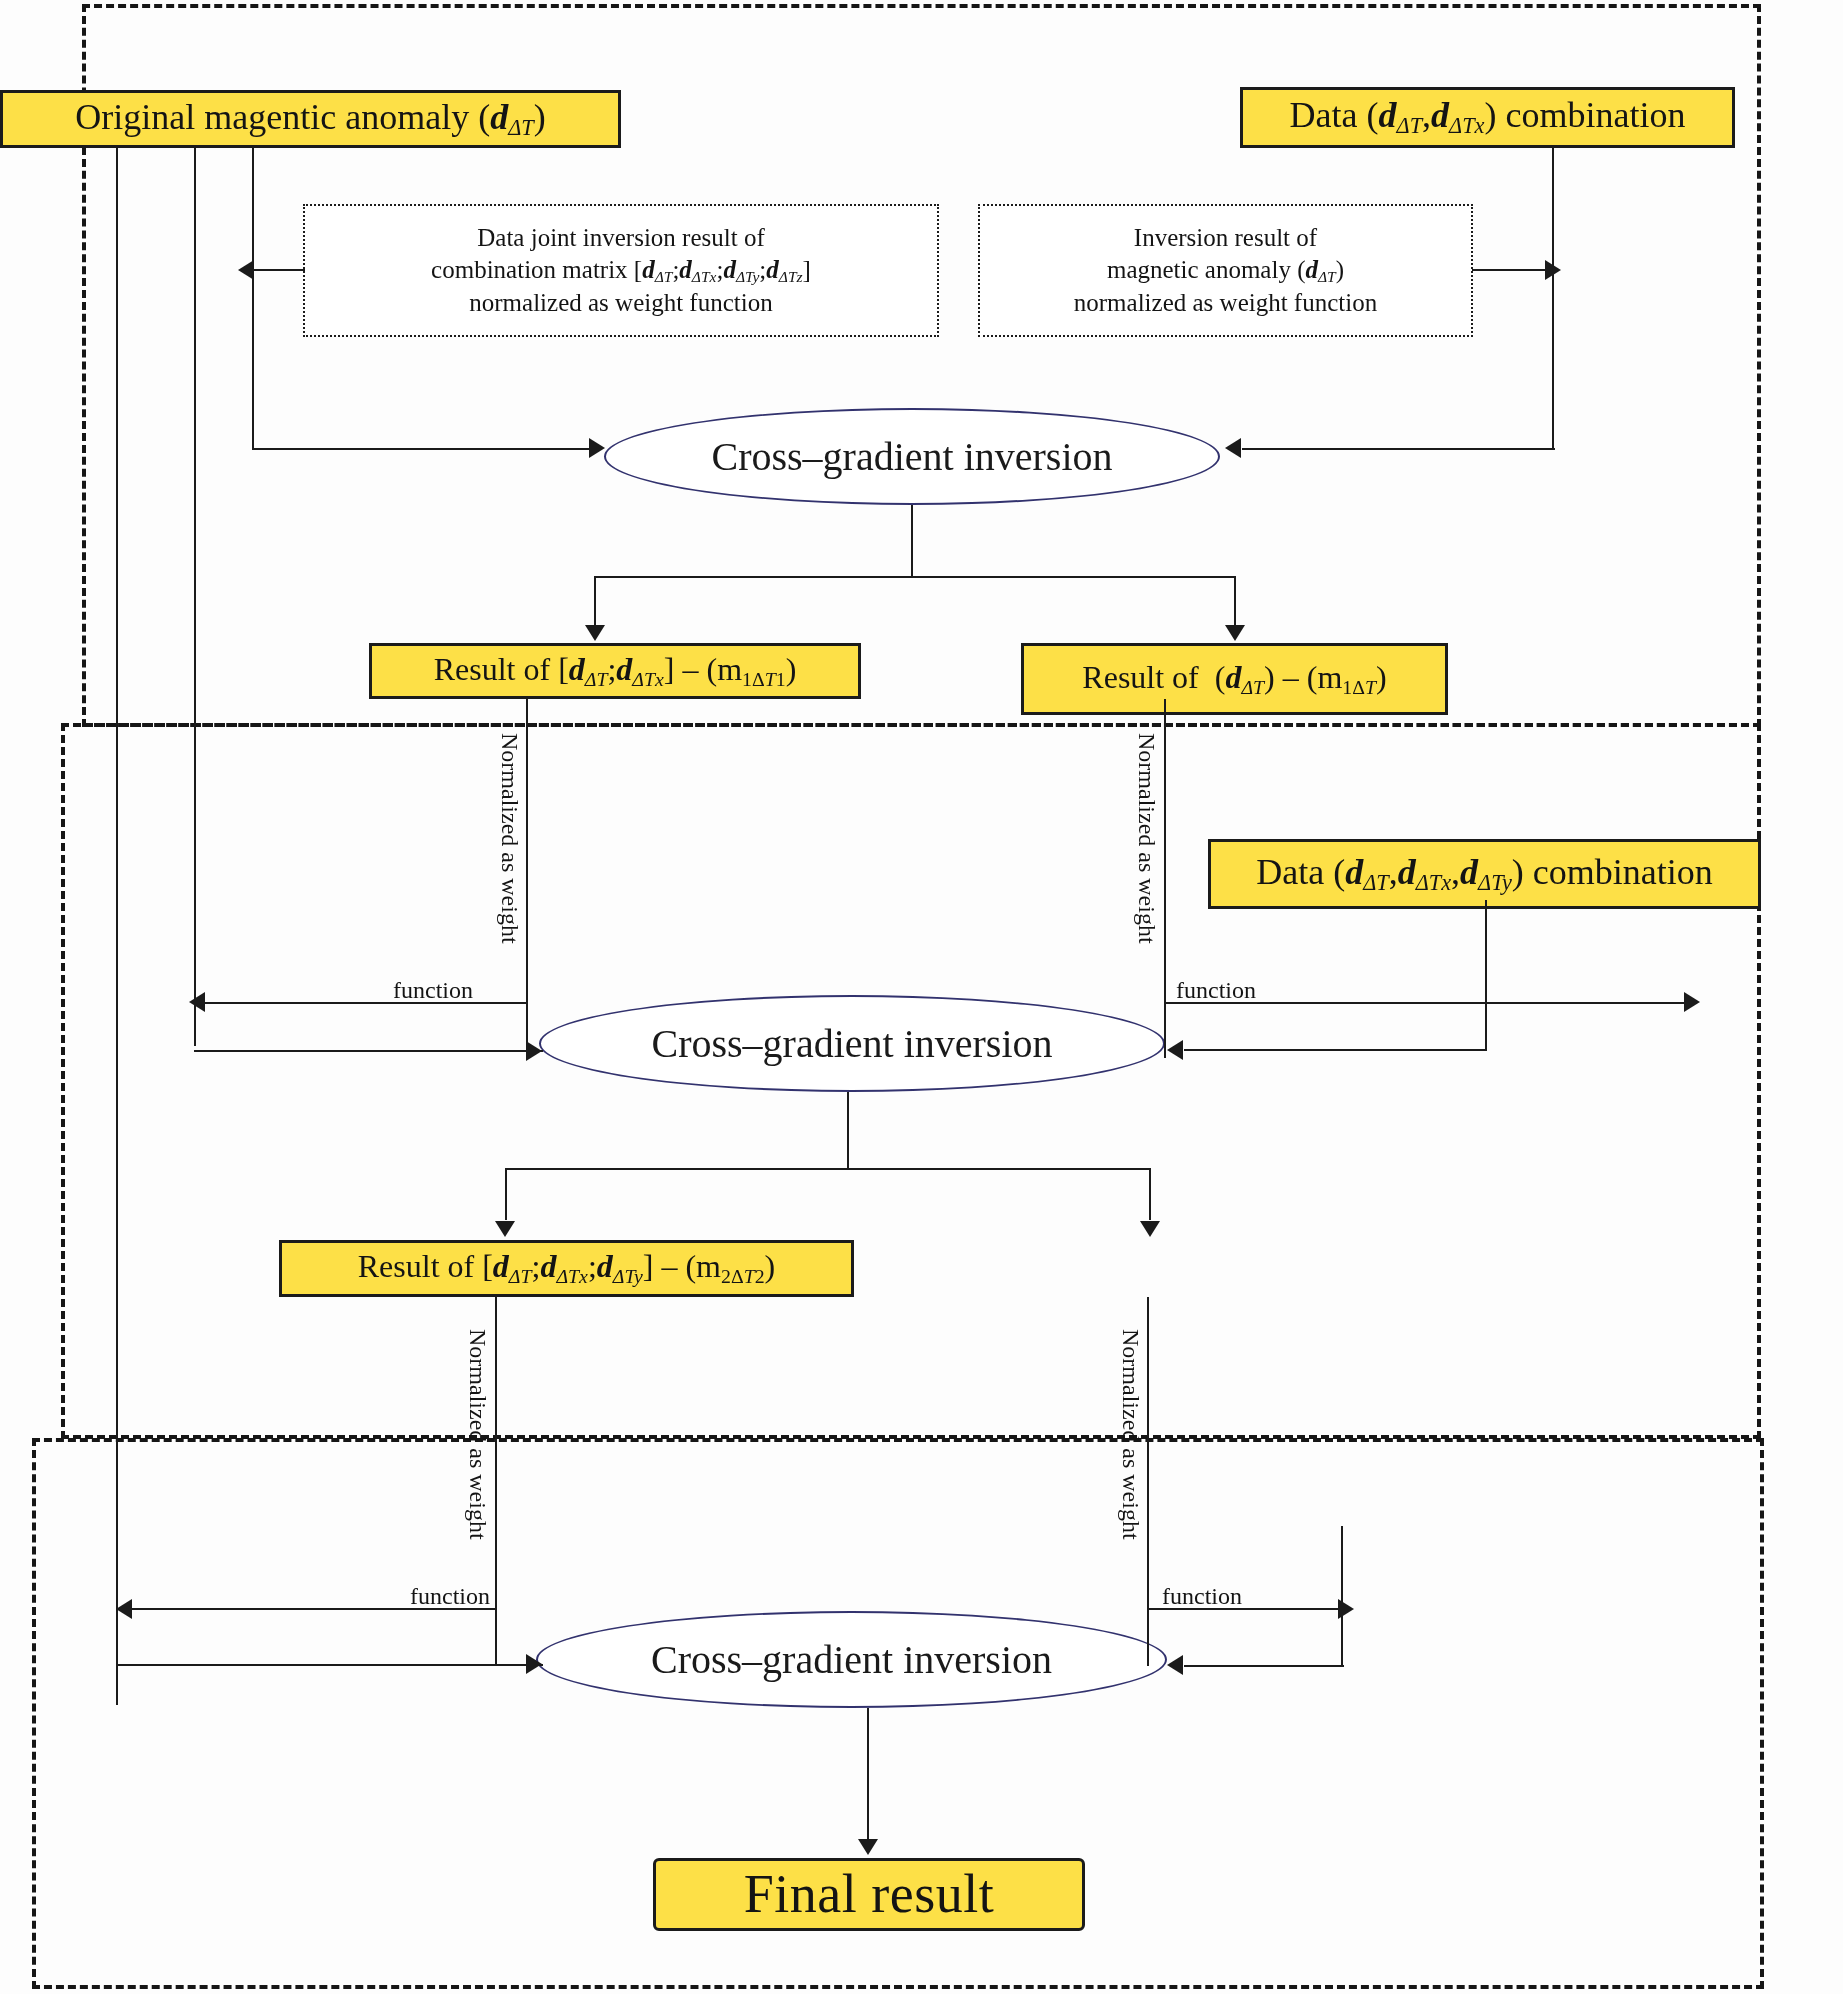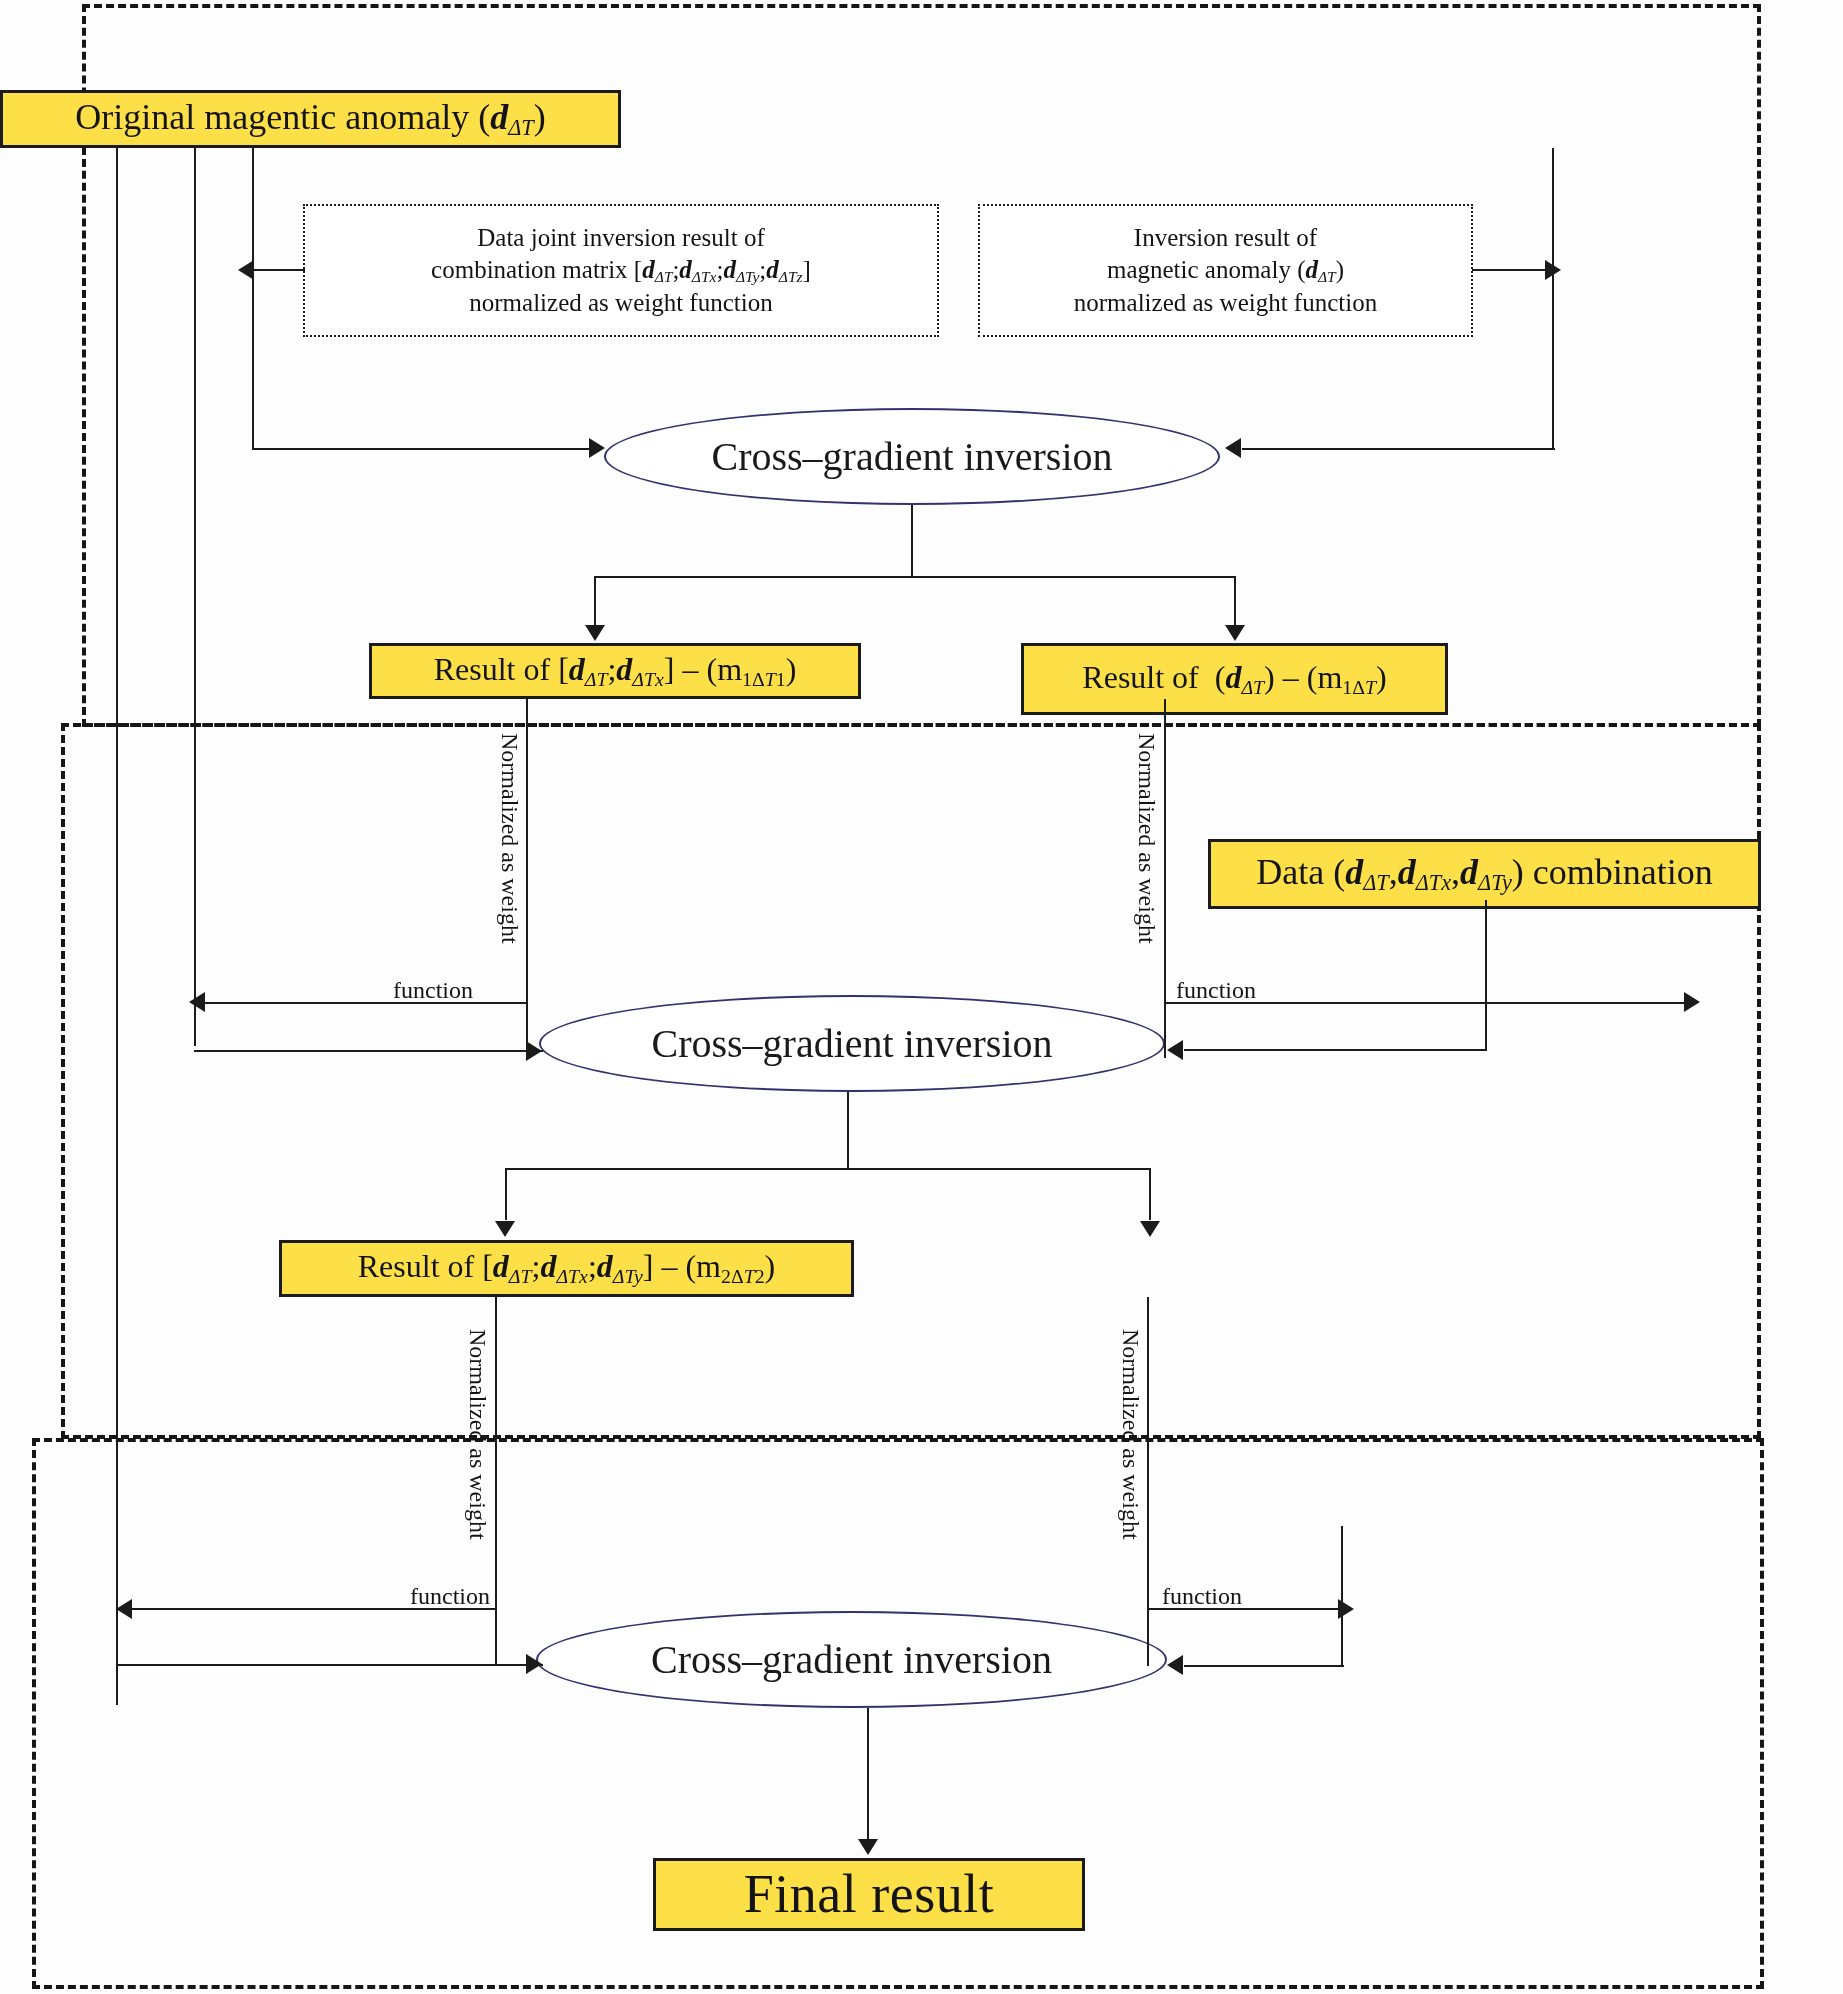--- a/index.html
+++ b/index.html
@@ -36,21 +36,21 @@
     background: #fde047;
     display: flex;
     align-items: center;
     justify-content: center;
     text-align: center;
     line-height: 1.05;
     padding: 1.9px 7.8px;
   }
   .node-box.big   { font-size: 36px; }
   .node-box.mid   { font-size: 32px; }
-  .node-box.final { font-size: 54px; letter-spacing: 0.5px; }
+  .node-box.final { font-size: 54px; letter-spacing: 0.5px; border-radius: 6px; }
 
   
   .dotted-box {
     border: 2.4px dotted #1b1b1b;
     background: #ffffff;
     display: flex;
     align-items: center;
     justify-content: center;
     text-align: center;
     font-size: 25px;
@@ -125,20 +125,25 @@
   <div class="abs section-frame" style="left:61px; top:723px; width:1700px; height:716px;"></div>
 
   <div class="abs section-frame" style="left:32px; top:1438px; width:1732px; height:551px;"></div>
 
   <div class="abs node-box big" style="left:0px; top:90px; width:621px; height:58px;">
     <span>
       Original magentic anomaly (<span class="sym">d</span><span class="sub">ΔT</span>)
     </span>
   </div>
 
+  <div class="abs node-box big" style="left:1240px; top:87px; width:495px; height:61px;">
+    <span>
+      Data (<span class="sym">d</span><span class="sub">ΔT</span>,<span class="sym">d</span><span class="sub">ΔTx</span>) combination
+    </span>
+  </div>
 
   <div class="abs dotted-box" style="left:303px; top:204px; width:636px; height:133px;">
     <span>
       Data joint inversion result of<br>
       combination matrix [<span class="sym">d</span><span class="sub">ΔT</span>;<span class="sym">d</span><span class="sub">ΔTx</span>;<span class="sym">d</span><span class="sub">ΔTy</span>;<span class="sym">d</span><span class="sub">ΔTz</span>]<br>
       normalized as weight function
     </span>
   </div>
 
   <div class="abs dotted-box" style="left:978px; top:204px; width:495px; height:133px;">

